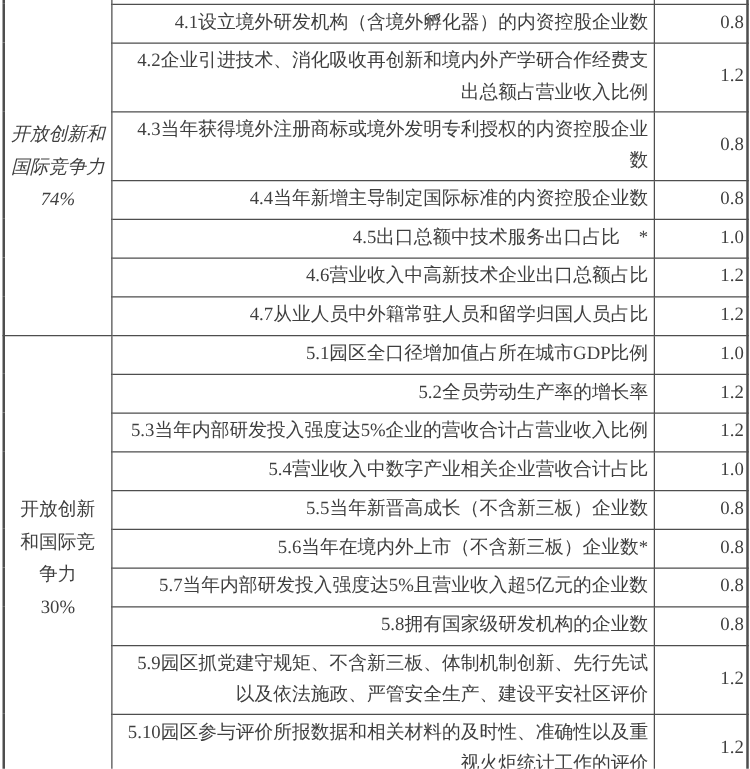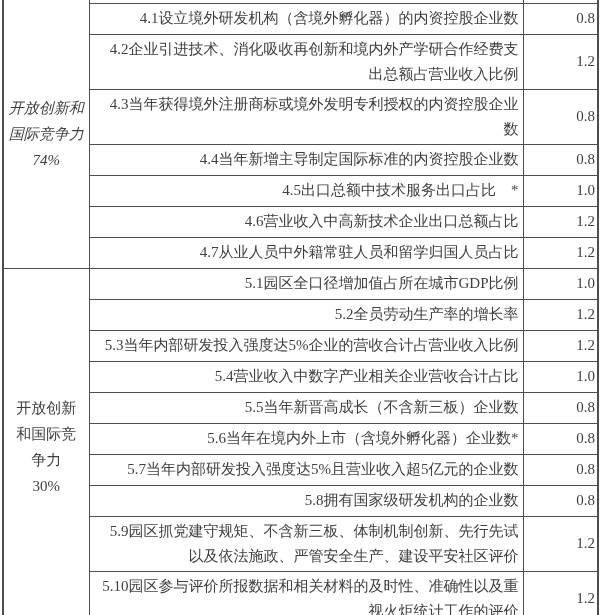--- a/index.html
+++ b/index.html
@@ -132,21 +132,21 @@
       </tr>
       <tr class="row-s">
         <td class="crit">5.4营业收入中数字产业相关企业营收合计占比</td>
         <td class="wt">1.0</td>
       </tr>
       <tr class="row-s">
         <td class="crit">5.5当年新晋高成长（不含新三板）企业数</td>
         <td class="wt">0.8</td>
       </tr>
       <tr class="row-s">
-        <td class="crit">5.6当年在境内外上市（含境外孵化器）企业数*</td>
+        <td class="crit">5.6当年在境内外上市（不含新三板）企业数*</td>
         <td class="wt">0.8</td>
       </tr>
       <tr class="row-s">
         <td class="crit">5.7当年内部研发投入强度达5%且营业收入超5亿元的企业数</td>
         <td class="wt">0.8</td>
       </tr>
       <tr class="row-s">
         <td class="crit">5.8拥有国家级研发机构的企业数</td>
         <td class="wt">0.8</td>
       </tr>

